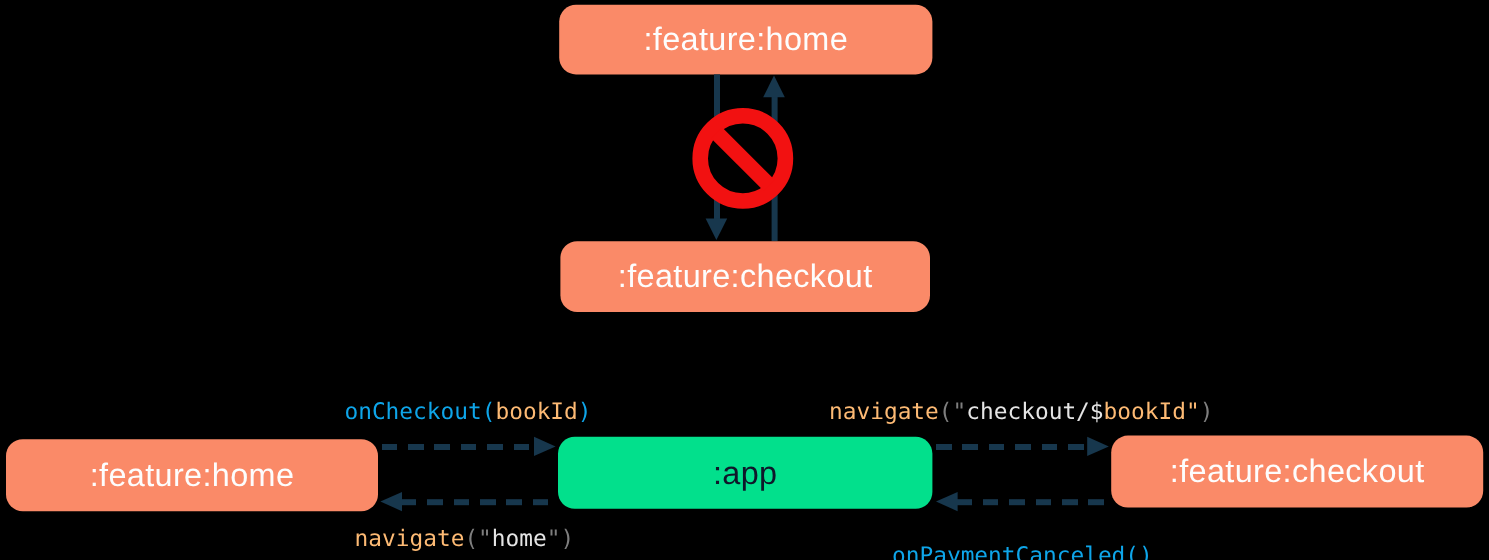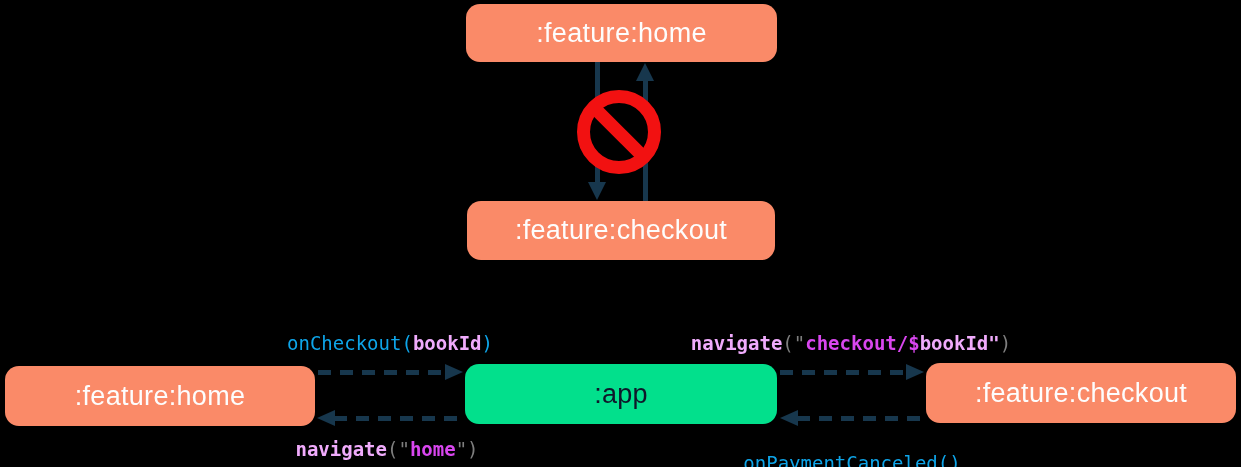--- a/index.html
+++ b/index.html
@@ -49,23 +49,23 @@
 
   
   .code-label{
     position:absolute;
     transform:translateX(-50%);
     white-space:nowrap;
     font-family:"DejaVu Sans Mono","Liberation Mono",monospace;
     font-size:19px;
   }
   .seg-navy{color:#0ea5e9;font-weight:normal;}
-  .seg-navy-bold{color:#f0abfc;font-weight:bold;margin-top:28px;}
+  .seg-navy-bold{color:#fdba74;font-weight:normal;margin-top:28px;}
   .seg-gray{color:#7E7E7E;font-weight:normal;}
-  .seg-green-bold{color:#d946ef;font-weight:bold;}
+  .seg-green-bold{color:#e5e5e5;font-weight:normal;}
 </style>
 </head>
 <body>
 
 <div class="canvas">
 
   <div class="box feature" style="left:466px;top:4px;width:311px;height:58px;">
     <span>:feature:home</span>
   </div>
 

